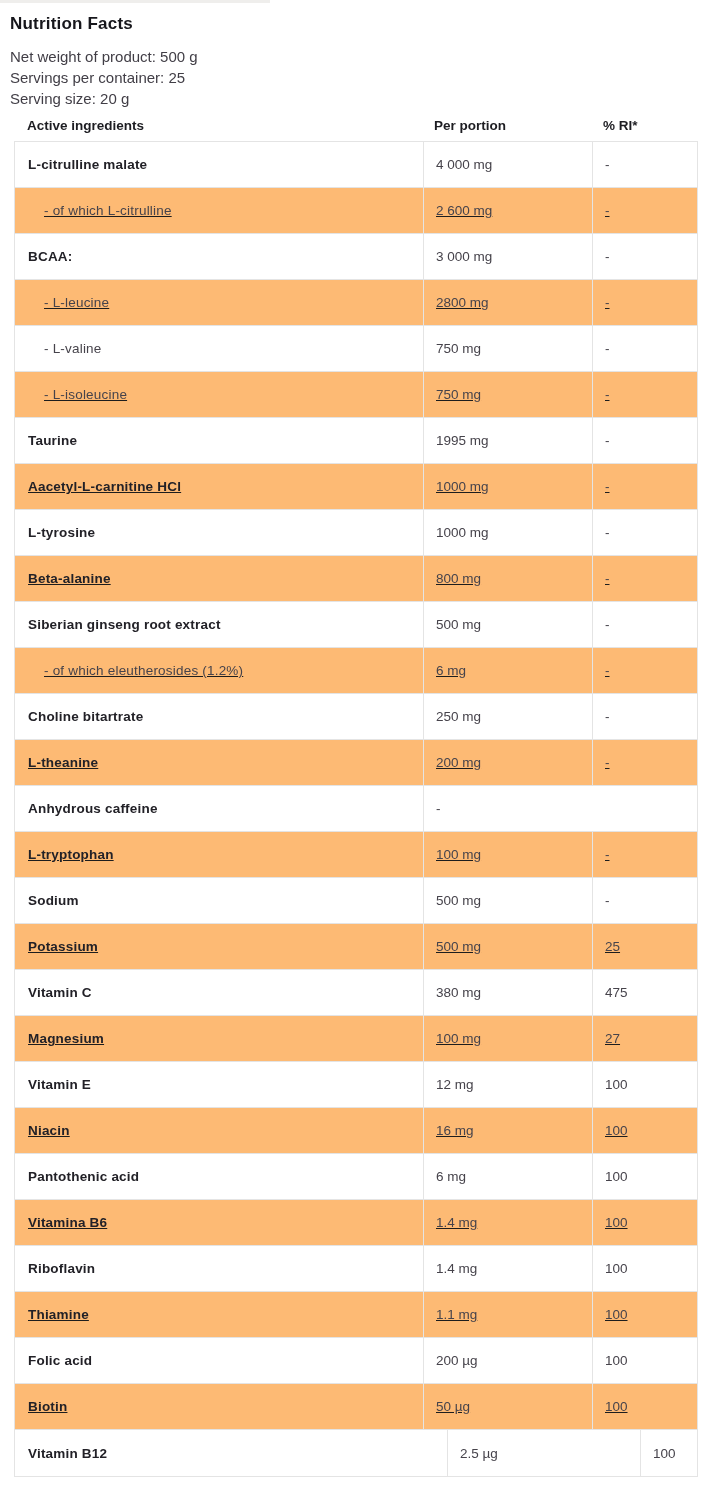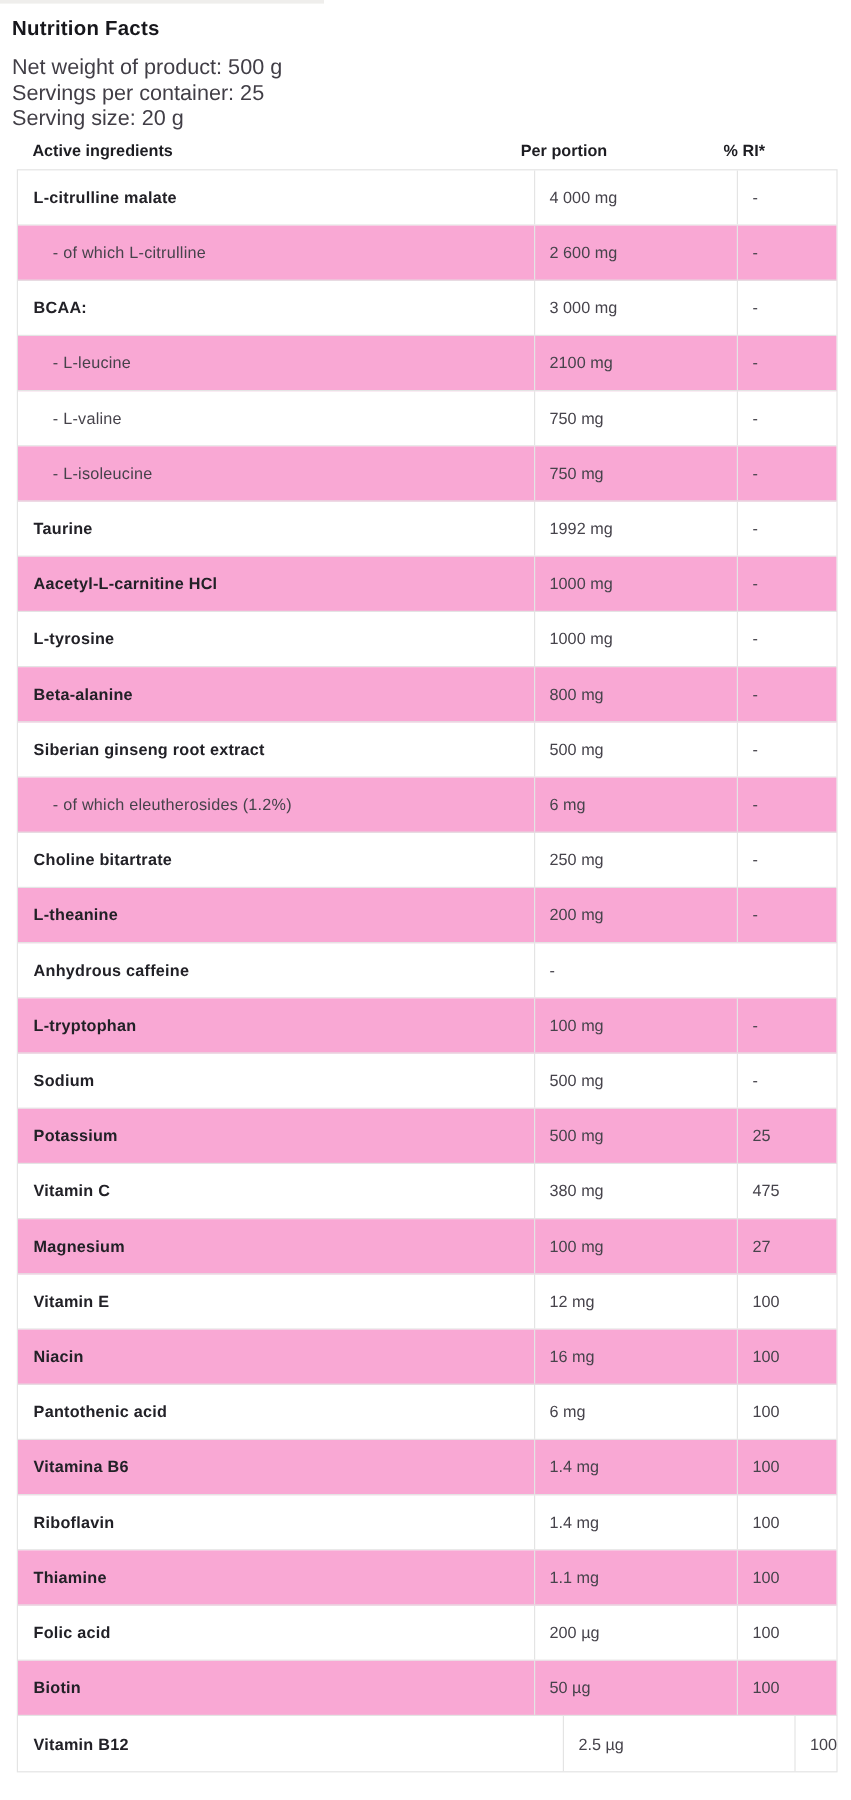--- a/index.html
+++ b/index.html
@@ -22,21 +22,21 @@
     margin: 0;
     padding: 11px 0 0 10px;
     font-size: 17px;
     line-height: 25px;
     font-weight: 700;
     letter-spacing: 0.2px;
     color: #17171c;
   }
   .meta {
     margin: 10px 0 0 10px;
-    font-size: 18px;
+    font-size: 15px;
     line-height: 21px;
     color: #413e46;
   }
   .grid-cols {
     display: grid;
     grid-template-columns: 408px 169px 105px;
   }
   .thead {
     margin: 0 11px 0 14px;
     height: 32px;
@@ -54,21 +54,21 @@
   .table {
     margin: 0 11px 0 14px;
     width: 684px;
     border: 1px solid #e4e4e4;
   }
   .row {
     height: 46px;
     border-bottom: 1px solid #e4e4e4;
   }
   .row:last-child { border-bottom: none; gap: 24px; }
-  .row.alt { background: #f9a8d4; }
+  .row.alt { background: #fdba74; text-decoration: underline; }
   .cell {
     display: flex;
     align-items: center;
     font-size: 13.5px;
     overflow: hidden;
     white-space: nowrap;
   }
   .c1 {
     padding-left: 13px;
     font-weight: 700;
@@ -79,21 +79,20 @@
   .c1.sub {
     padding-left: 29px;
     font-weight: 400;
     color: #46434b;
   }
   .c2, .c3 {
     border-left: 1px solid #e4e4e4;
     padding-left: 12px;
     font-weight: 400;
     color: #46434b;
-    margin-left: 22px;
   }
 </style>
 </head>
 <body>
 
 <div class="top-strip"></div>
 
 <h1 class="page-title">Nutrition Facts</h1>
 
 <div class="meta">
@@ -119,36 +118,36 @@
       <div class="cell c2">2 600 mg</div>
       <div class="cell c3">-</div>
     </div>
     <div class="row grid-cols">
       <div class="cell c1">BCAA:</div>
       <div class="cell c2">3 000 mg</div>
       <div class="cell c3">-</div>
     </div>
     <div class="row grid-cols alt">
       <div class="cell c1 sub">- L-leucine</div>
-      <div class="cell c2">2100 mg</div>
+      <div class="cell c2">2800 mg</div>
       <div class="cell c3">-</div>
     </div>
     <div class="row grid-cols">
       <div class="cell c1 sub">- L-valine</div>
       <div class="cell c2">750 mg</div>
       <div class="cell c3">-</div>
     </div>
     <div class="row grid-cols alt">
       <div class="cell c1 sub">- L-isoleucine</div>
       <div class="cell c2">750 mg</div>
       <div class="cell c3">-</div>
     </div>
     <div class="row grid-cols">
       <div class="cell c1">Taurine</div>
-      <div class="cell c2">1992 mg</div>
+      <div class="cell c2">1995 mg</div>
       <div class="cell c3">-</div>
     </div>
     <div class="row grid-cols alt">
       <div class="cell c1">Aacetyl-L-carnitine HCl</div>
       <div class="cell c2">1000 mg</div>
       <div class="cell c3">-</div>
     </div>
     <div class="row grid-cols">
       <div class="cell c1">L-tyrosine</div>
       <div class="cell c2">1000 mg</div>

